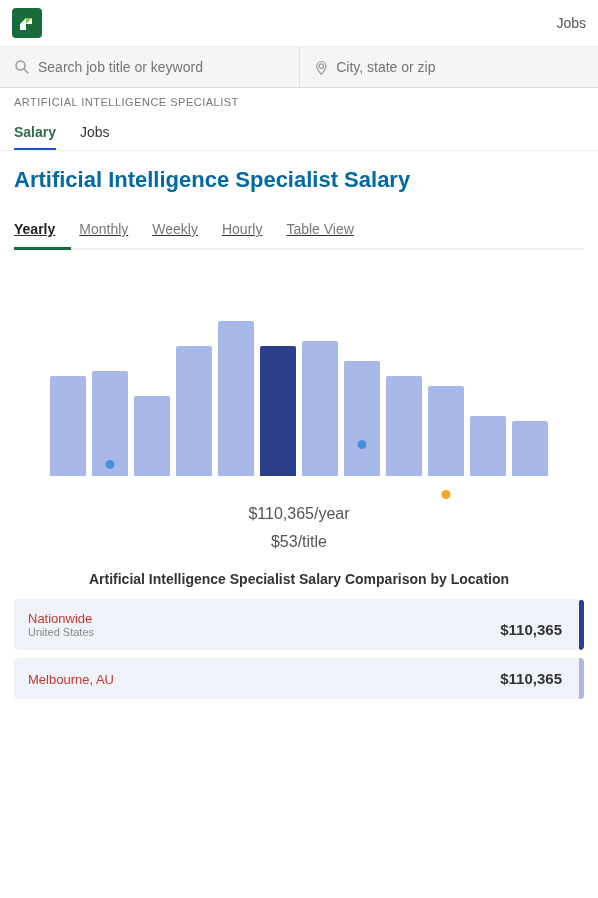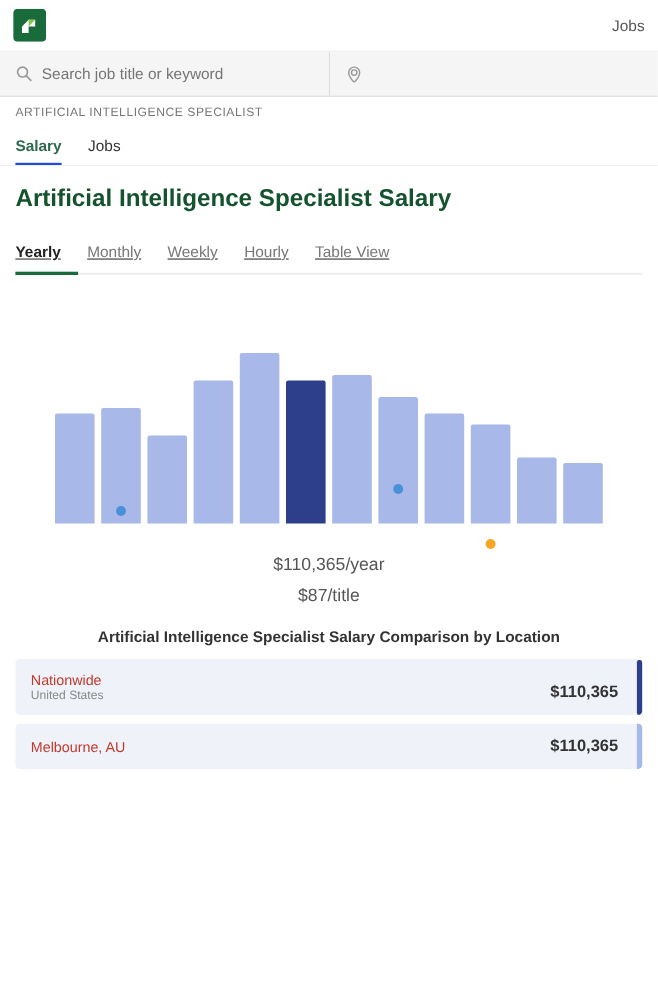--- a/index.html
+++ b/index.html
@@ -23,21 +23,21 @@
     
     .breadcrumb { padding: 8px 14px; font-size: 11px; color: #777; letter-spacing: 0.5px; text-transform: uppercase; }
 
     
     .page-tabs { display: flex; gap: 24px; padding: 0 14px; border-bottom: 1px solid #eee; }
     .page-tab { font-size: 14px; padding: 8px 0; cursor: pointer; color: #333; }
     .page-tab.active { color: #2d6a4f; border-bottom: 2px solid #1d4ed8; font-weight: bold; }
 
     
     .main { padding: 16px 14px; }
-    .page-title { font-size: 22px; font-weight: bold; color: #14532d; margin-bottom: 20px; }
+    .page-title { font-size: 22px; font-weight: bold; color: #0369a1; margin-bottom: 20px; }
 
     
     .salary-tabs { display: flex; gap: 0; border-bottom: 2px solid #eee; margin-bottom: 16px; text-decoration: underline; }
     .salary-tab { font-size: 14px; padding: 8px 16px 10px 0; cursor: pointer; color: #777; margin-right: 8px; }
     .salary-tab.active { color: #222; font-weight: bold; border-bottom: 3px solid #1a6b3c; margin-bottom: -2px; }
 
     
     .chart-area { padding: 10px 0 0 0; position: relative; }
     .chart-bars { display: flex; align-items: flex-end; justify-content: center; gap: 6px; height: 200px; padding: 0 10px; }
     .bar-wrap { display: flex; flex-direction: column; align-items: center; position: relative; }
@@ -87,20 +87,21 @@
       <circle cx="6.5" cy="6.5" r="4.5" stroke="#999" stroke-width="1.5"></circle>
       <line x1="10" y1="10" x2="14" y2="14" stroke="#999" stroke-width="1.5" stroke-linecap="round"></line>
     </svg>
     <input type="text" placeholder="Search job title or keyword" style="">
   </div>
   <div class="location-field">
     <svg width="16" height="16" viewBox="0 0 16 16" fill="none" xmlns="http://www.w3.org/2000/svg">
       <circle cx="8" cy="7" r="2.5" stroke="#999" stroke-width="1.3"></circle>
       <path d="M8 2C5.24 2 3 4.24 3 7c0 3.75 5 9 5 9s5-5.25 5-9c0-2.76-2.24-5-5-5z" stroke="#999" stroke-width="1.3" fill="none"></path>
     </svg>
+    <input type="text" placeholder="City, state or zip" style="">
   </div>
 </div>
 
 <div class="breadcrumb">ARTIFICIAL INTELLIGENCE SPECIALIST</div>
 
 <div class="page-tabs">
   <div class="page-tab active">Salary</div>
   <div class="page-tab">Jobs</div>
 </div>
 
@@ -158,21 +159,21 @@
         </div>
       </div>
   </div>
 
   <div class="salary-display">
     <span class="salary-main">
       <span>$110,365</span><span style="font-size:16px;color:#555;font-weight:normal;">/year</span>
     </span>
   </div>
   <div class="salary-hourly">
-    <span>$87</span><span>/title</span>
+    <span>$53</span><span>/title</span>
   </div>
 
   <div class="comparison-section">
     <div class="comparison-title">Artificial Intelligence Specialist Salary Comparison by Location</div>
     <div id="comparison-rows">
         <div class="comparison-row">
           <div class="comp-info">
             <div class="comp-name">Nationwide</div>
             <div class="comp-sub">United States</div>
           </div>

